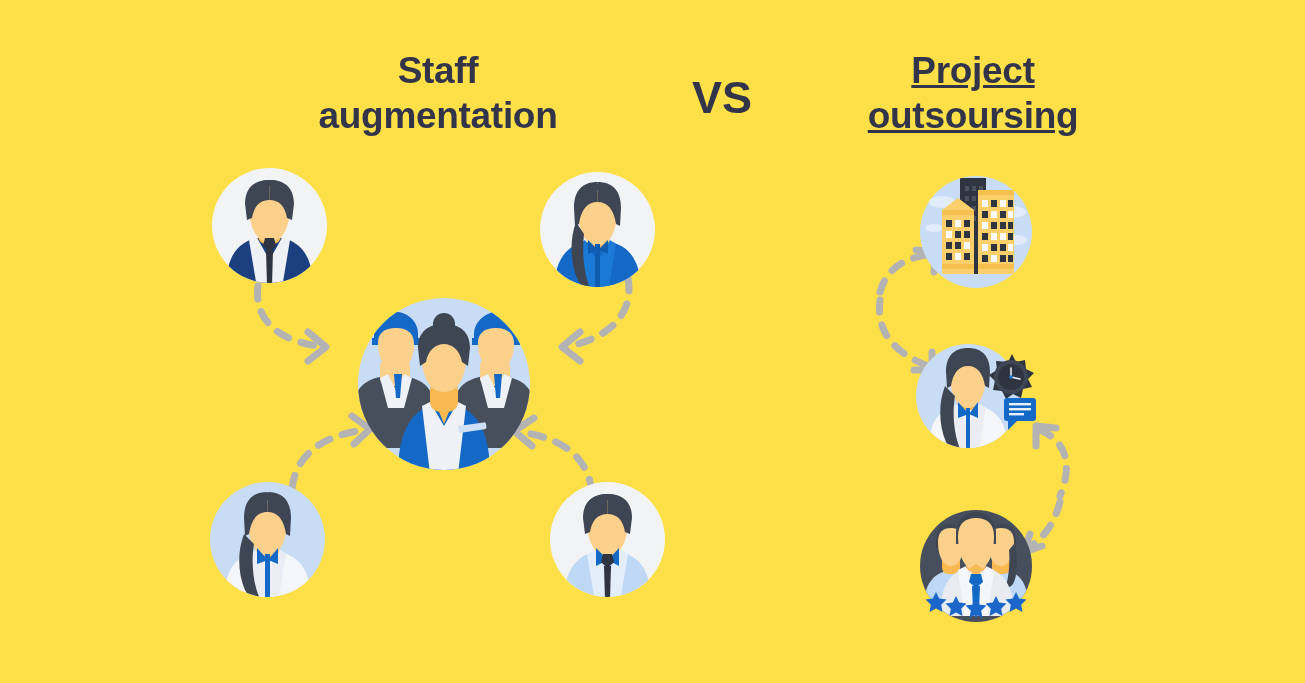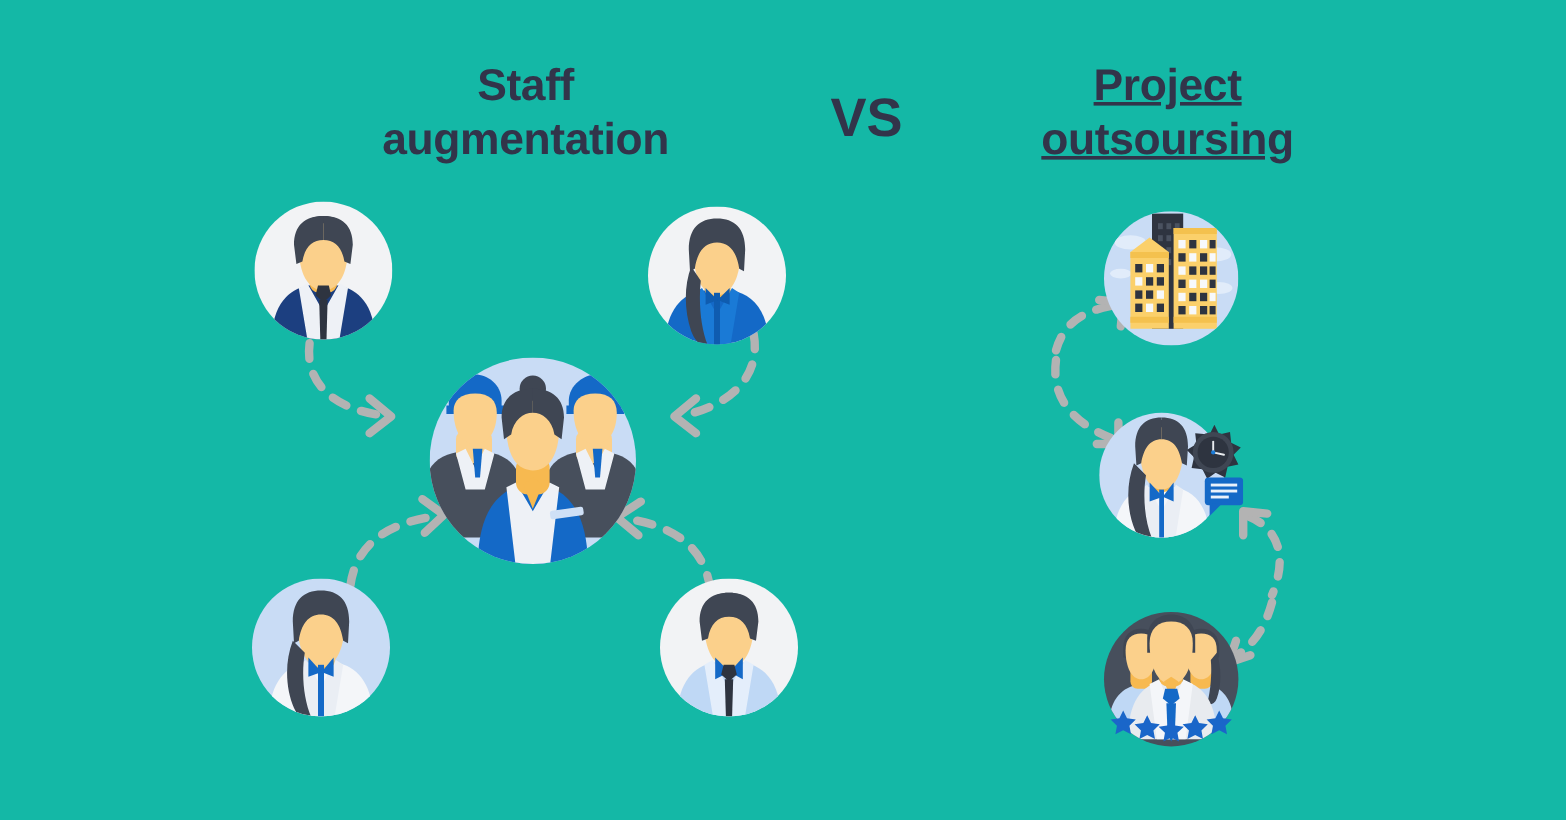--- a/index.html
+++ b/index.html
@@ -9,21 +9,21 @@
     background: #ffffff;
   }
   body {
     font-family: "Liberation Sans", sans-serif;
     -webkit-font-smoothing: antialiased;
   }
   #canvas {
     position: relative;
     width: 1305px;
     height: 683px;
-    background: #14b8a6;
+    background: #fde047;
     overflow: hidden;
   }
 
   
   .heading {
     position: absolute;
     font-weight: bold;
     color: #32344a;
     line-height: 1.22;
     text-align: center;

